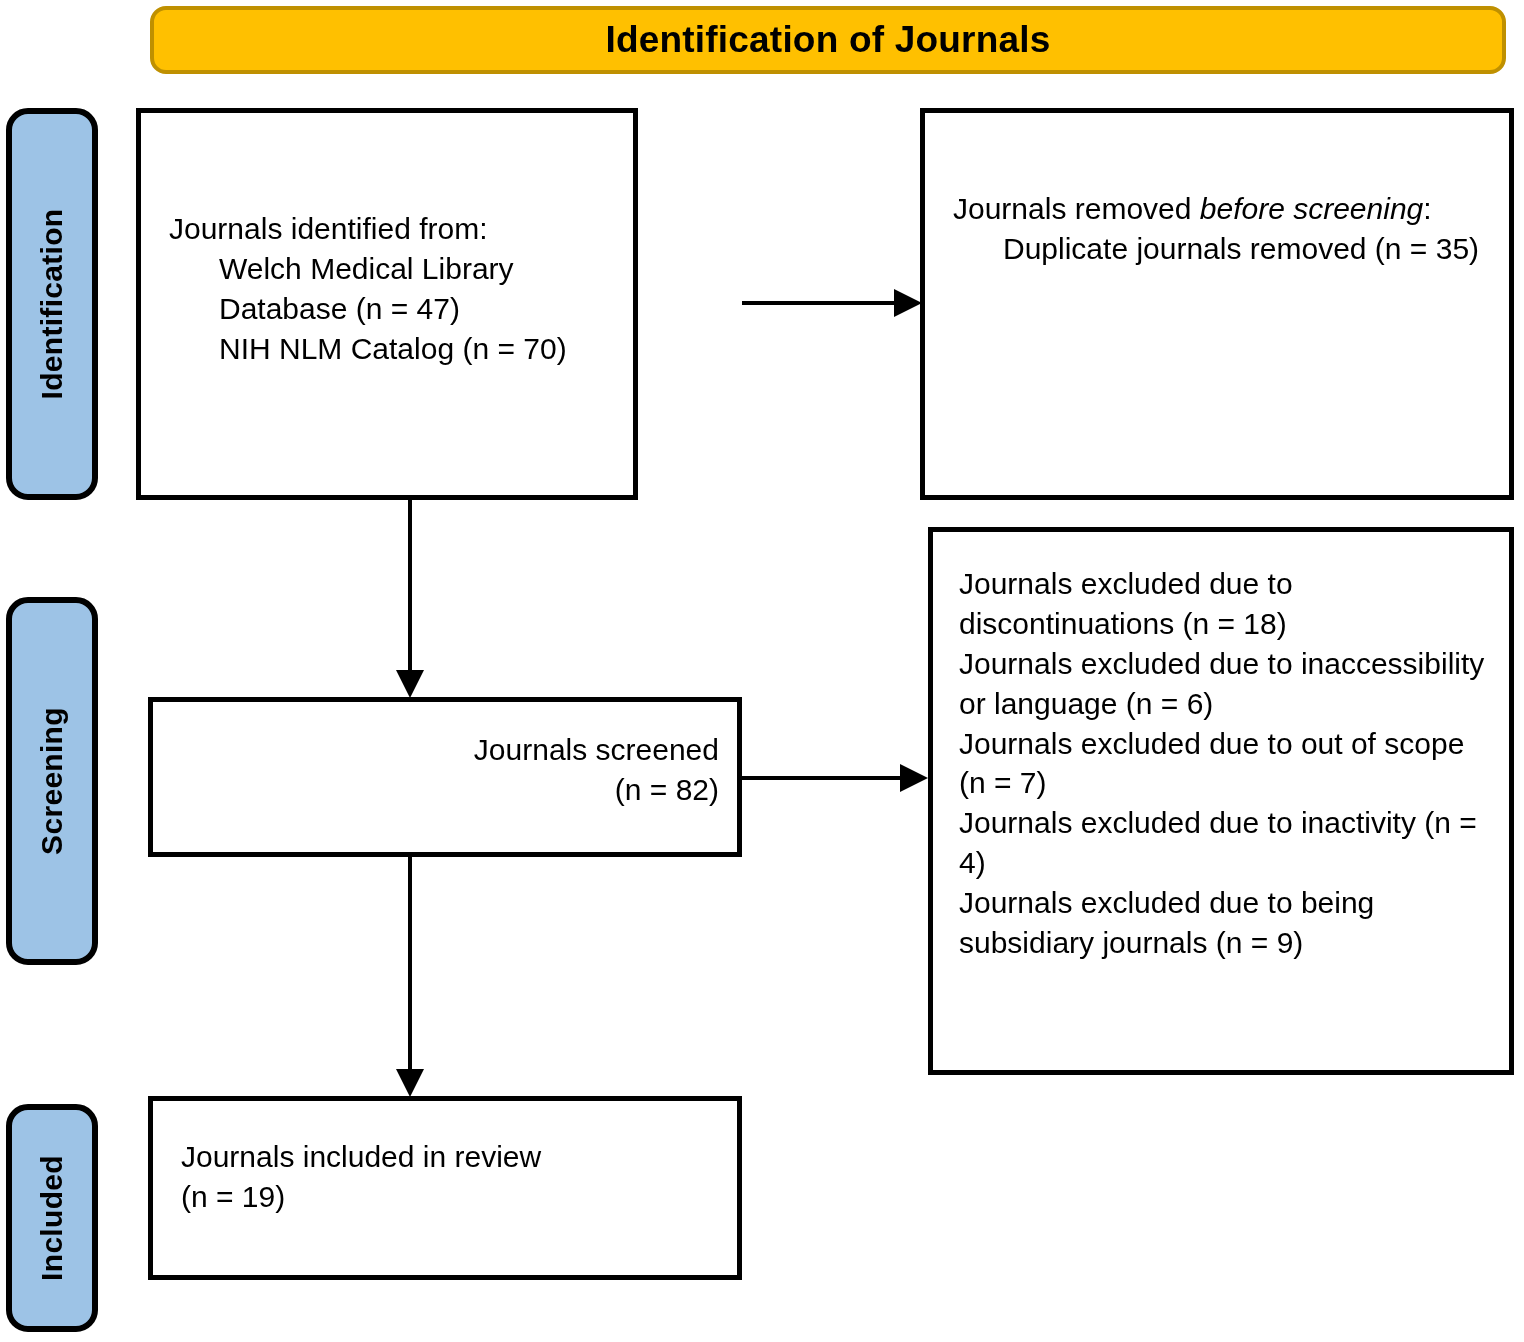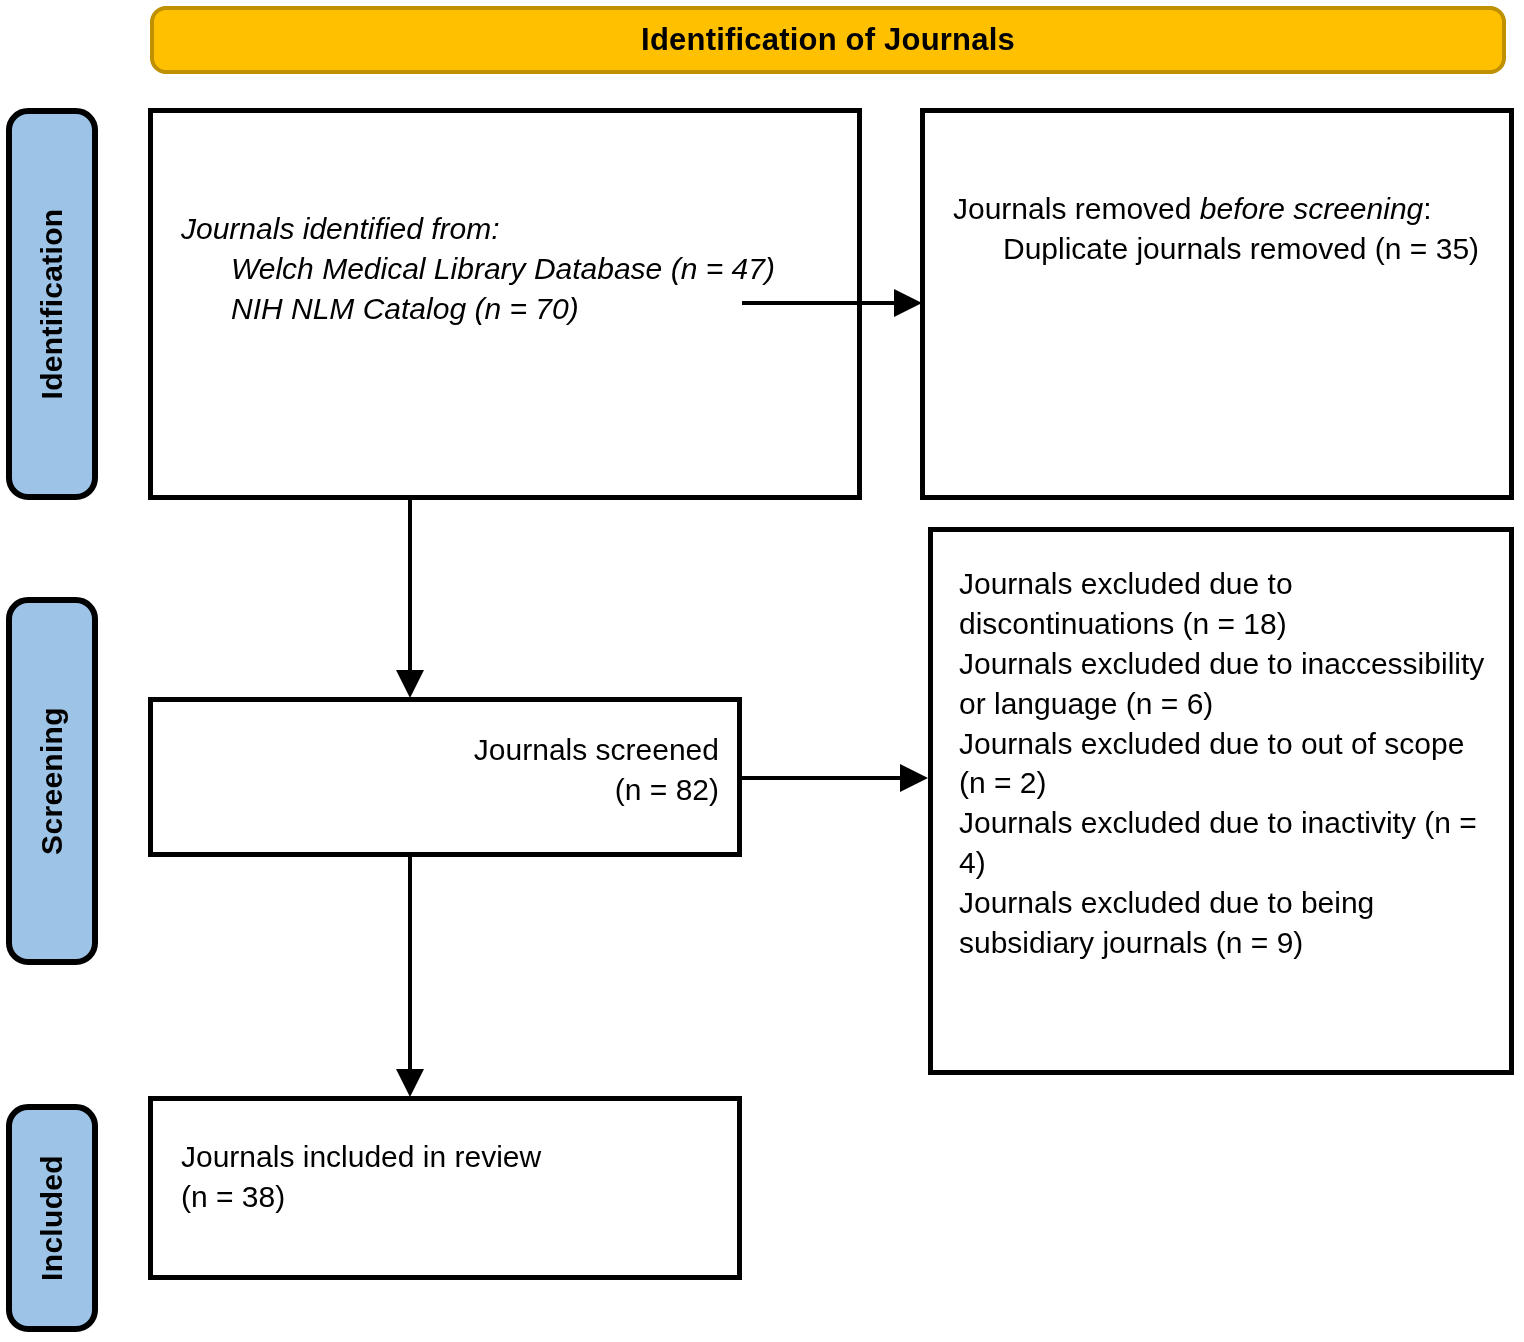--- a/index.html
+++ b/index.html
@@ -28,21 +28,21 @@
     height: 68px;
     background: #FFC000;
     border: 4px solid #BF9000;
     border-radius: 16px;
     box-sizing: border-box;
     display: flex;
     align-items: center;
     justify-content: center;
   }
   .phase-header-text {
-    font-size: 31px;
+    font-size: 37px;
     font-weight: bold;
     color: #000000;
     letter-spacing: 0.2px;
     white-space: nowrap;
   }
 
   
   .stage-label {
     position: absolute;
     background: #9DC3E6;
@@ -77,21 +77,21 @@
     position: absolute;
     left: 28px;
     right: 18px;
     font-size: 30px;
     line-height: 1.33;
     color: #000000;
   }
   .indent-1 { padding-left: 50px; }
   .em-italic { font-style: italic; }
 
-  #box-identified   { left: 148px; top: 108px;  width: 714px; height: 392px; font-style: italic; }
+  #box-identified   { left: 136px; top: 108px;  width: 502px; height: 392px; }
   #box-identified .flow-box-body { top: 96px; }
 
   #box-removed      { left: 920px; top: 108px;  width: 594px; height: 392px; }
   #box-removed .flow-box-body { top: 76px; }
 
   #box-screened     { left: 148px; top: 697px;  width: 594px; height: 160px; }
   #box-screened .flow-box-body { top: 28px; text-align: right; }
 
   #box-excluded     { left: 928px; top: 527px;  width: 586px; height: 548px; }
   #box-excluded .flow-box-body { top: 32px; left: 26px; right: 10px; }
@@ -148,30 +148,30 @@
     <div class="flow-box-body">
       <div>Journals screened</div>
       <div>(n = 82)</div>
     </div>
   </div>
 
   <div class="flow-box" id="box-excluded">
     <div class="flow-box-body">
       <div class="excl-line">Journals excluded due to discontinuations (n = 18)</div>
       <div class="excl-line">Journals excluded due to inaccessibility or language (n = 6)</div>
-      <div class="excl-line">Journals excluded due to out of scope (n = 2)</div>
+      <div class="excl-line">Journals excluded due to out of scope (n = 7)</div>
       <div class="excl-line">Journals excluded due to inactivity (n = 4)</div>
       <div class="excl-line">Journals excluded due to being subsidiary journals (n = 9)</div>
     </div>
   </div>
 
   <div class="flow-box" id="box-included">
     <div class="flow-box-body">
       <div>Journals included in review</div>
-      <div>(n = 38)</div>
+      <div>(n = 19)</div>
     </div>
   </div>
 
   <div class="connector" style="left:742px; top:286px; width:182px; height:34px;">
     <svg width="182" height="34" viewBox="0 0 182 34" aria-hidden="true">
       <line x1="0" y1="17" x2="156" y2="17" stroke="#000000" stroke-width="4"></line>
       <polygon points="152,3 180,17 152,31" fill="#000000"></polygon>
     </svg>
   </div>
 

